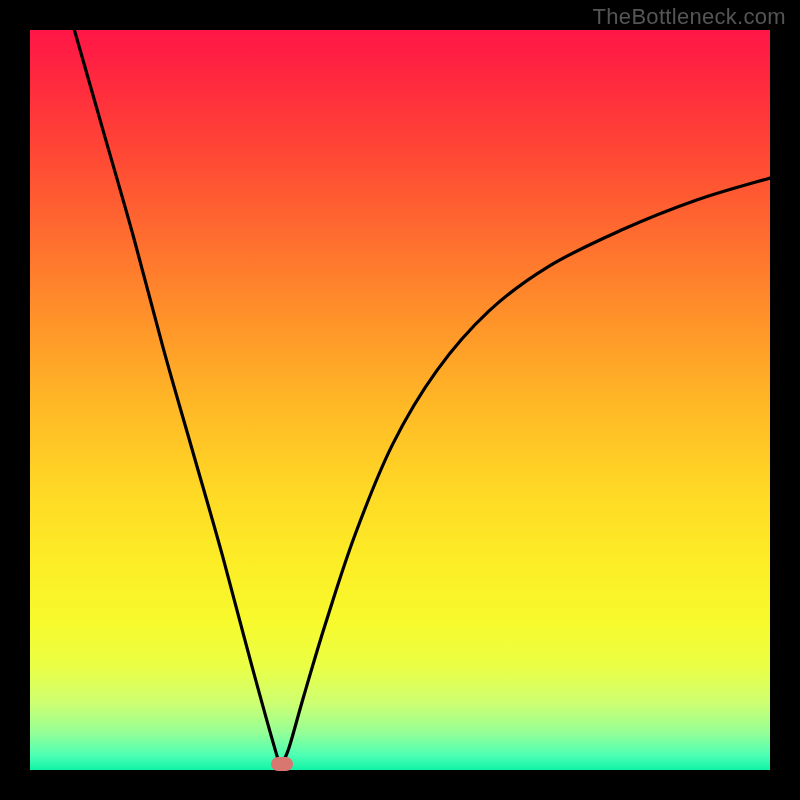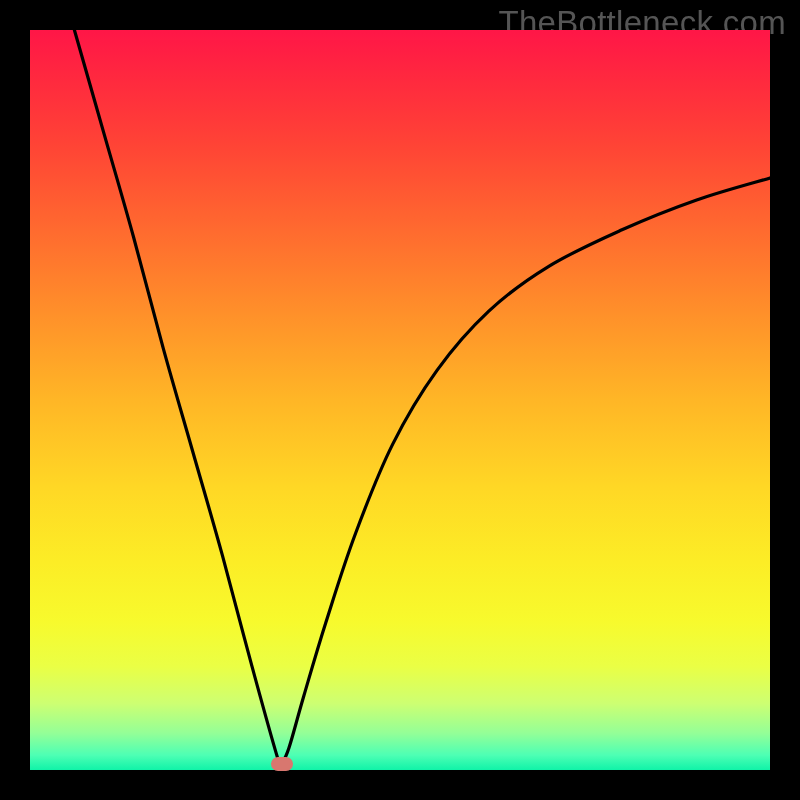--- a/index.html
+++ b/index.html
@@ -15,21 +15,21 @@
     height: 800px;
     background: #000;
     position: relative;
   }
   .watermark {
     position: absolute;
     top: 4px;
     right: 14px;
     color: #555;
     font-family: Arial, Helvetica, sans-serif;
-    font-size: 33px;
+    font-size: 22px;
     letter-spacing: 0.3px;
     user-select: none;
   }
   .plot-frame {
     position: absolute;
     left: 30px;
     top: 30px;
     width: 740px;
     height: 740px;
     background: linear-gradient(to bottom,

